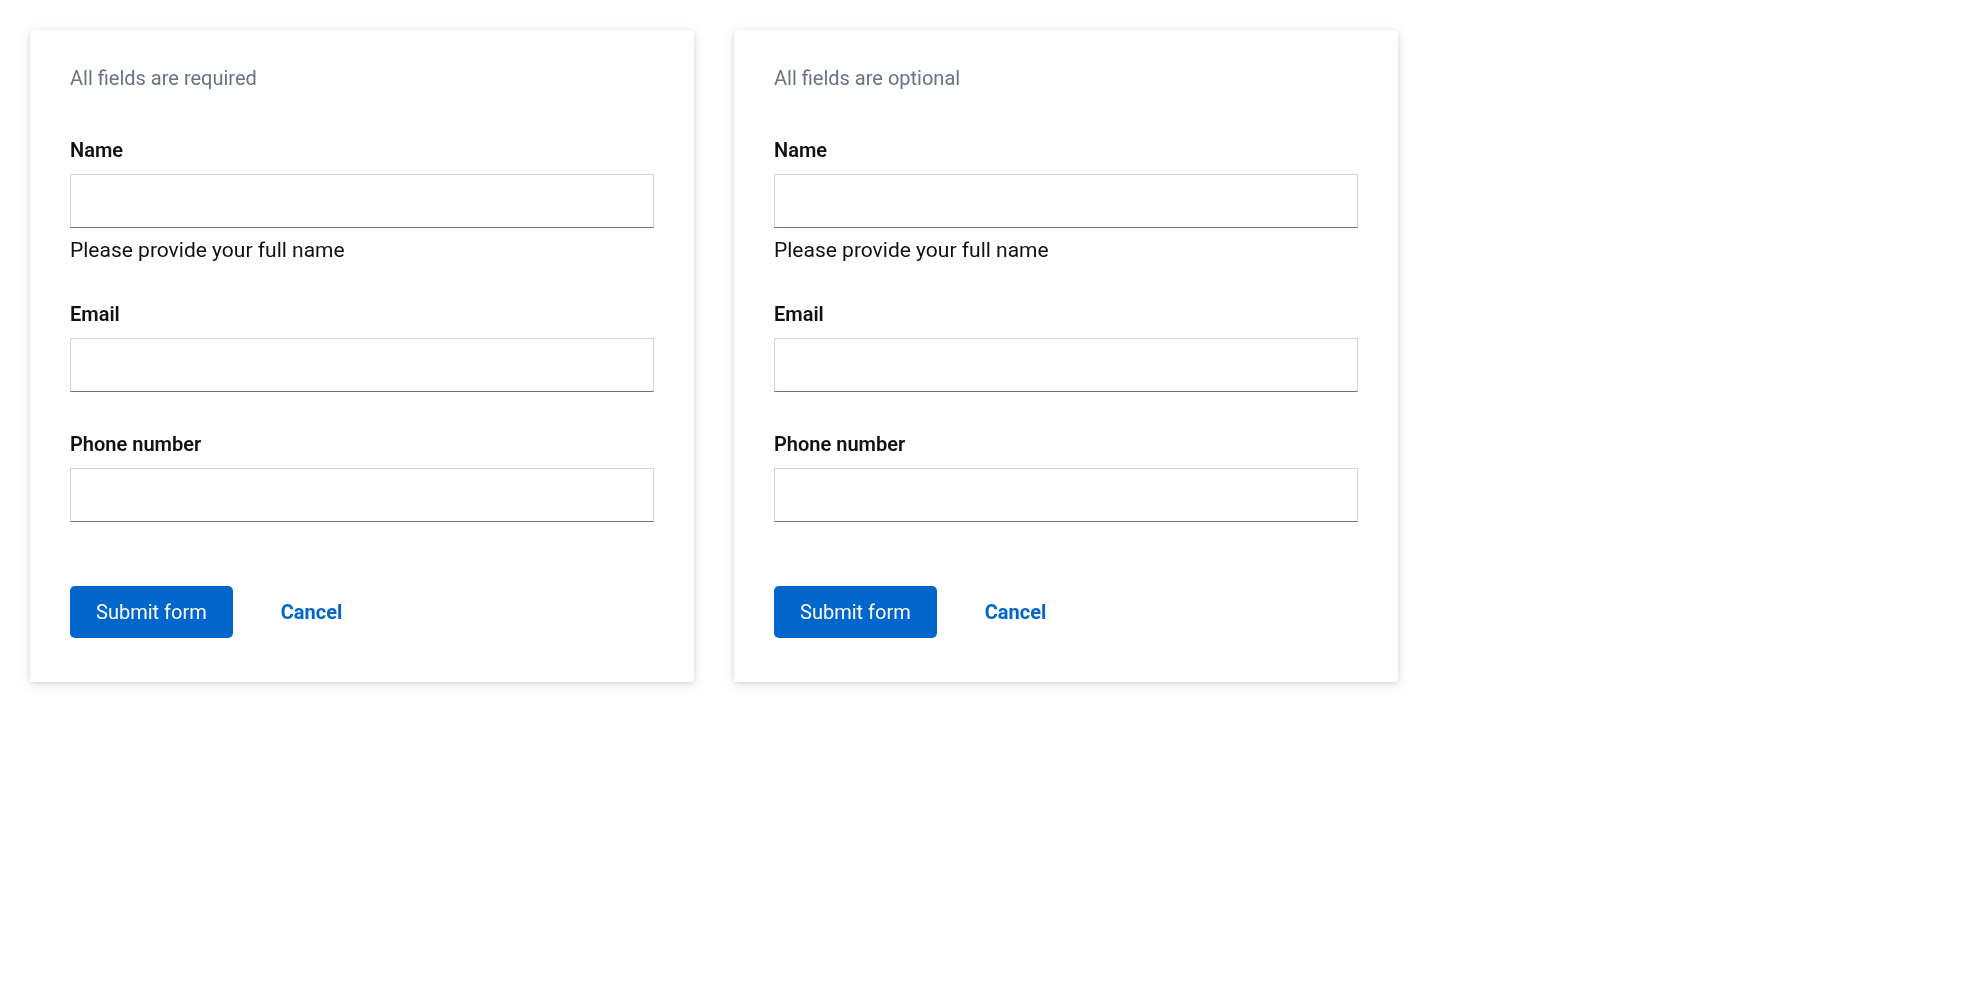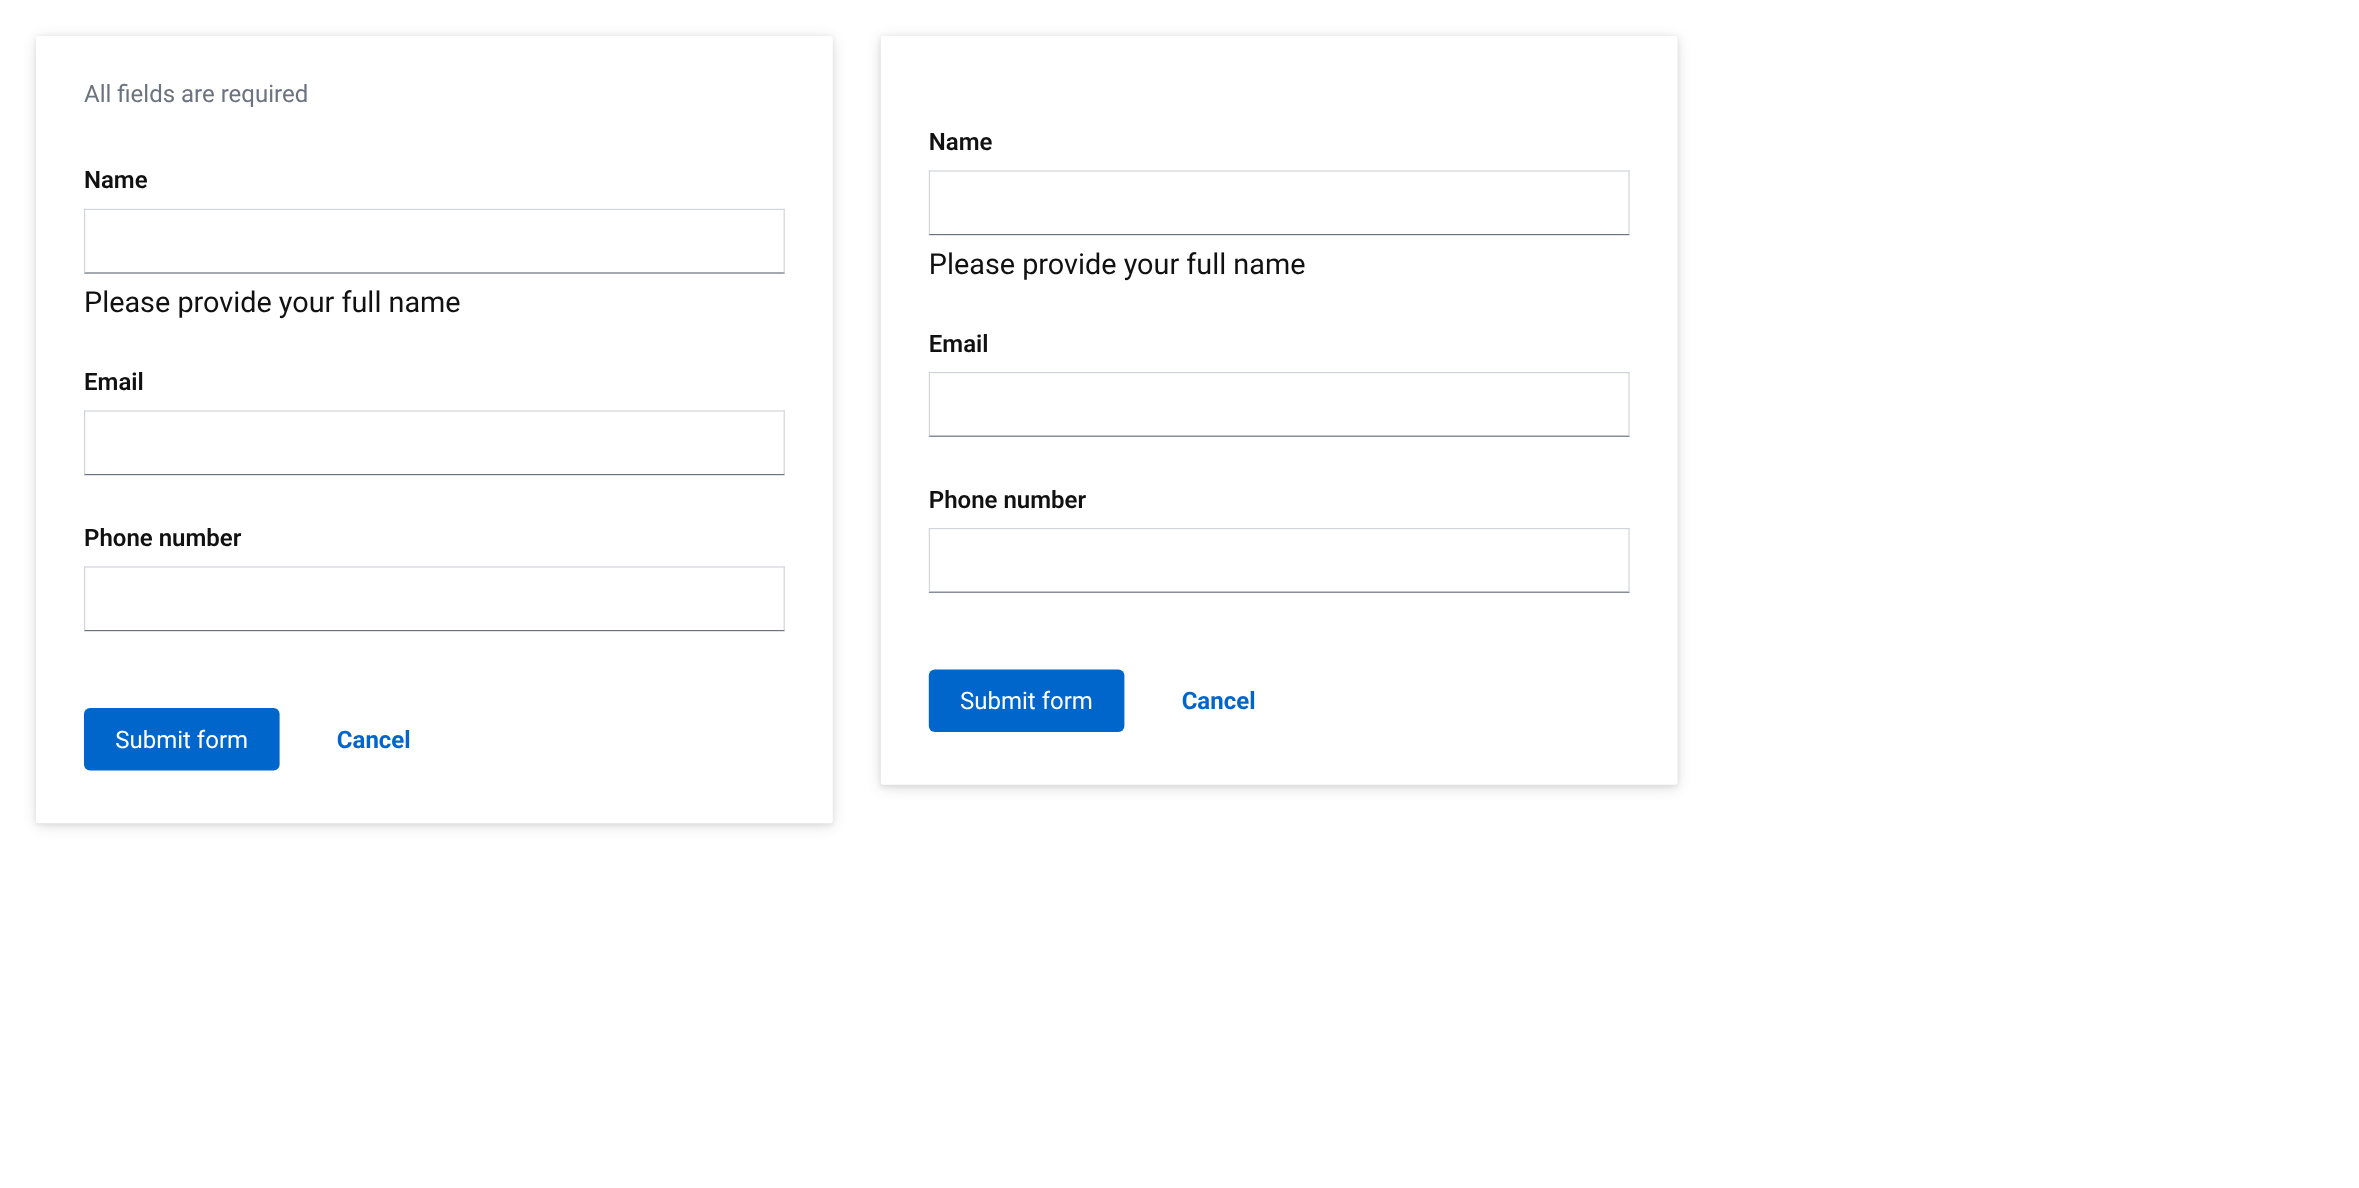--- a/index.html
+++ b/index.html
@@ -47,21 +47,21 @@
       font-size: 18px;
       padding: 10px 14px;
       border: 1px solid #d1d5db;
       border-bottom: 1px solid #6b7280;
       background: #ffffff;
       outline: none;
       font-family: inherit;
     }
     .form-helper {
       margin-top: 10px;
-      font-size: 24px;
+      font-size: 21px;
       color: #111;
       font-weight: 400;
     }
     .form-actions {
       display: flex;
       align-items: center;
       gap: 48px;
       margin-top: 64px;
     }
     .btn-primary {
@@ -108,20 +108,21 @@
     <input type="text" class="form-input" value="" style="">
   </div>
 
   <div class="form-actions">
     <button class="btn-primary">Submit form</button>
     <button class="btn-link">Cancel</button>
   </div>
 </div>
 
 <div class="form-card">
+  <div class="form-caption">All fields are optional</div>
 
   <div class="form-field">
     <label class="form-label">Name</label>
     <input type="text" class="form-input" value="" style="">
     <div class="form-helper">Please provide your full name</div>
   </div>
 
   <div class="form-field">
     <label class="form-label">Email</label>
     <input type="text" class="form-input" value="" style="">

